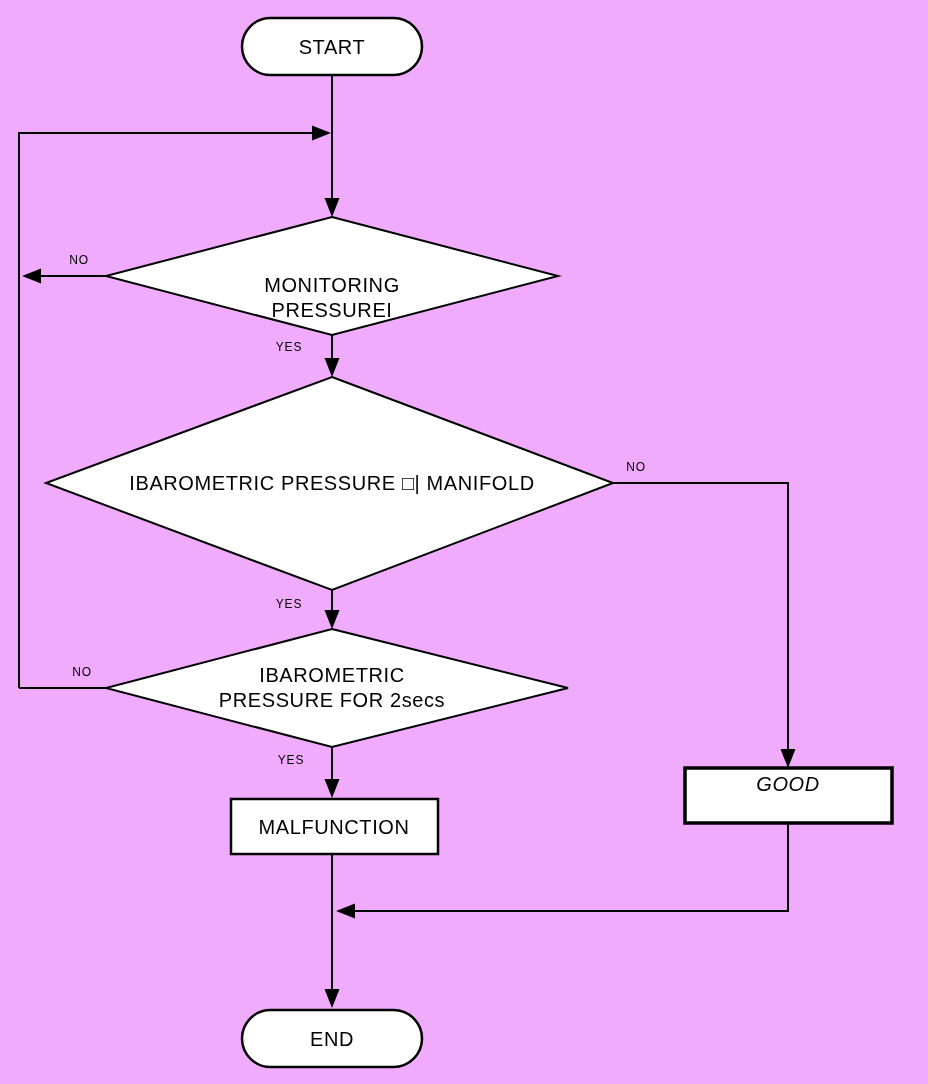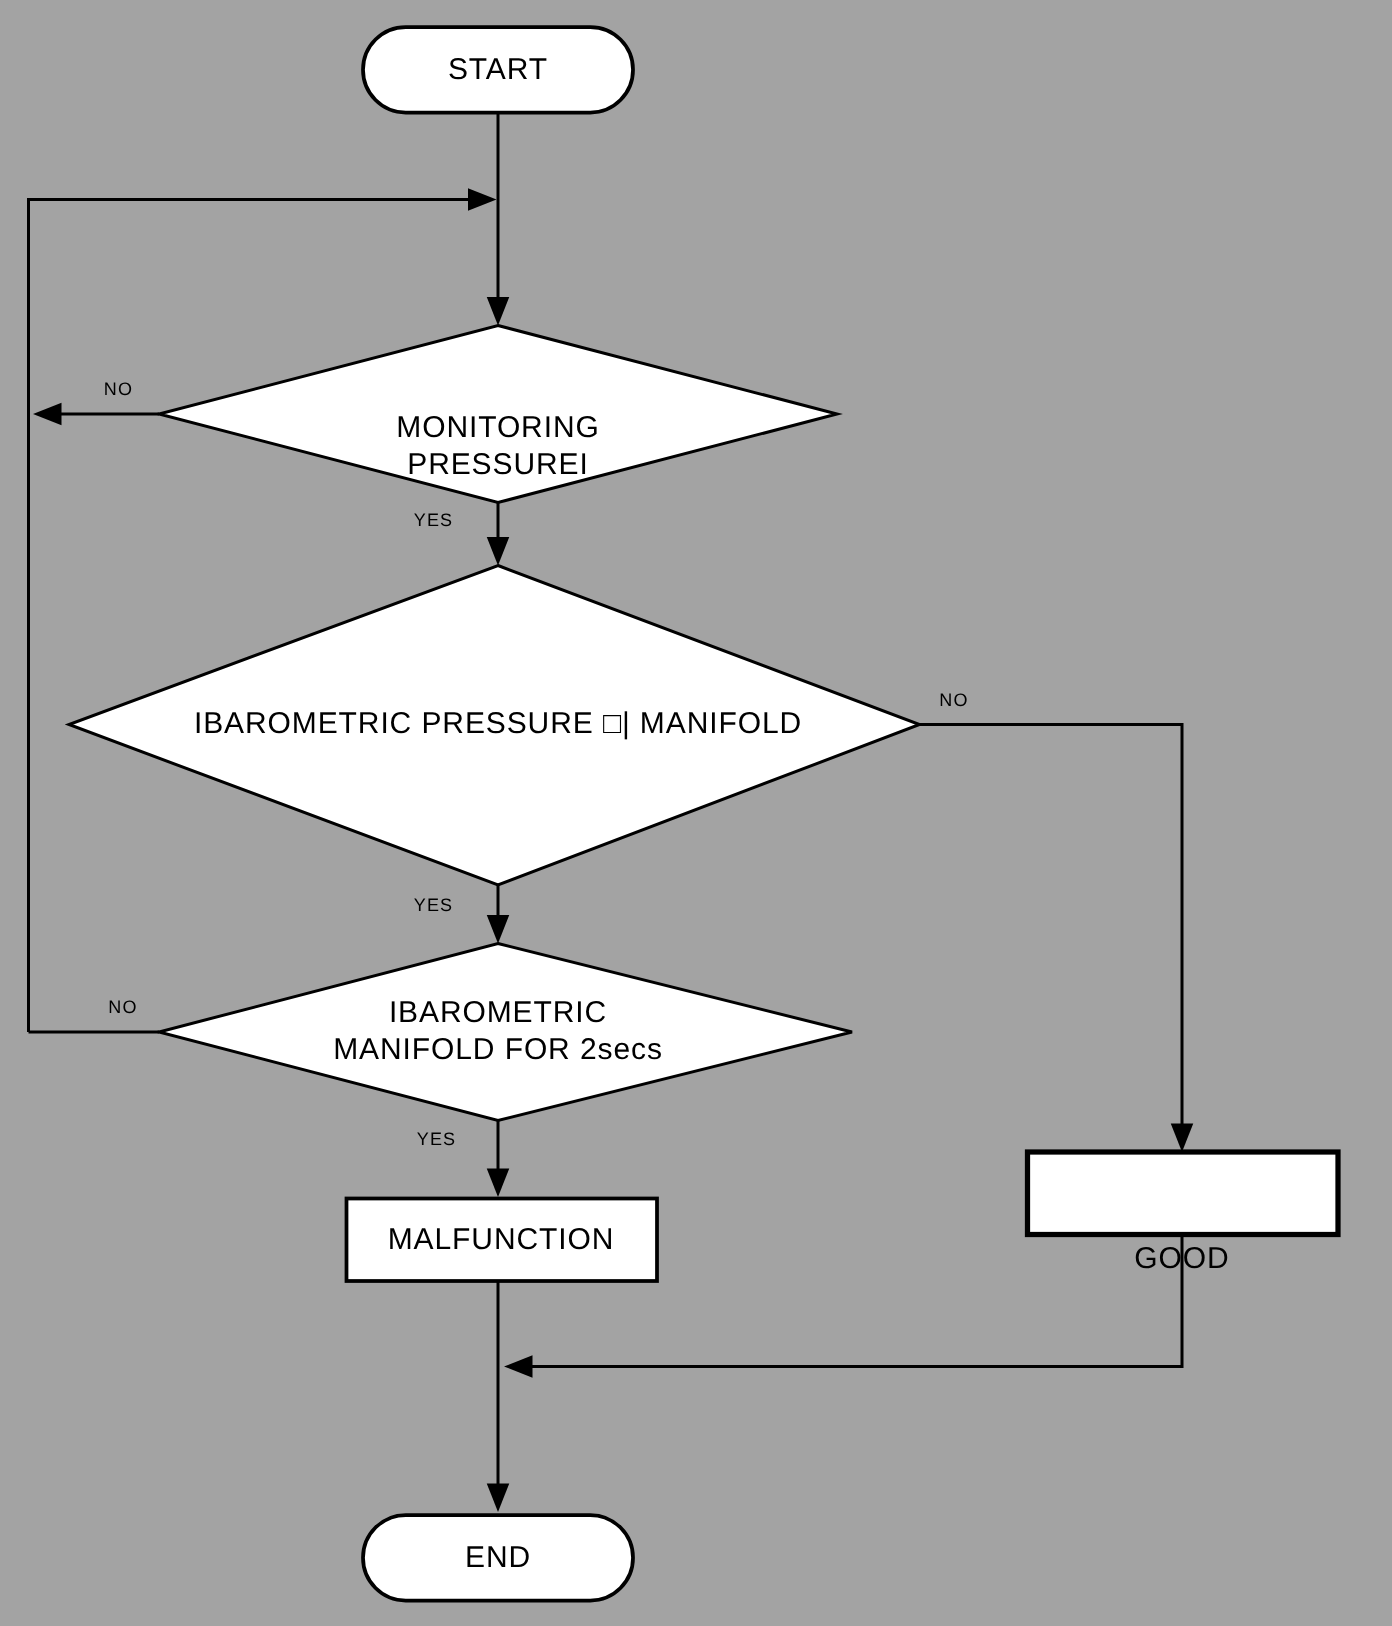--- a/index.html
+++ b/index.html
@@ -4,21 +4,21 @@
 <style>
   html, body {
     margin: 0;
     padding: 0;
     background: #ffffff;
   }
   #canvas {
     position: relative;
     width: 928px;
     height: 1084px;
-    background: #a3a3a3;
+    background: #f0abfc;
     font-family: "Liberation Sans", sans-serif;
     color: #000000;
     overflow: hidden;
   }
   #graphics {
     position: absolute;
     left: 0;
     top: 0;
   }
   .lbl {
@@ -81,26 +81,26 @@
     <div>MONITORING</div>
     <div>PRESSUREI</div>
   </div>
 
   <div class="lbl" style="left:332px; top:483px;">
     <div>IBAROMETRIC PRESSURE □| MANIFOLD</div>
   </div>
 
   <div class="lbl" style="left:332px; top:688px;">
     <div>IBAROMETRIC</div>
-    <div>MANIFOLD FOR 2secs</div>
+    <div>PRESSURE FOR 2secs</div>
   </div>
 
   <div class="lbl" style="left:334px; top:827px;">MALFUNCTION</div>
 
-  <div class="lbl" style="left:788px; top:840px;">GOOD</div>
+  <div class="lbl" style="left:788px; top:784px;font-style:italic;">GOOD</div>
 
   <div class="lbl" style="left:332px; top:1039px;">END</div>
 
   <div class="lbl edge-lbl" style="left:79px; top:260px;">NO</div>
   <div class="lbl edge-lbl" style="left:289px; top:347px;">YES</div>
 
   <div class="lbl edge-lbl" style="left:636px; top:467px;">NO</div>
   <div class="lbl edge-lbl" style="left:289px; top:604px;">YES</div>
 
   <div class="lbl edge-lbl" style="left:82px; top:672px;">NO</div>

